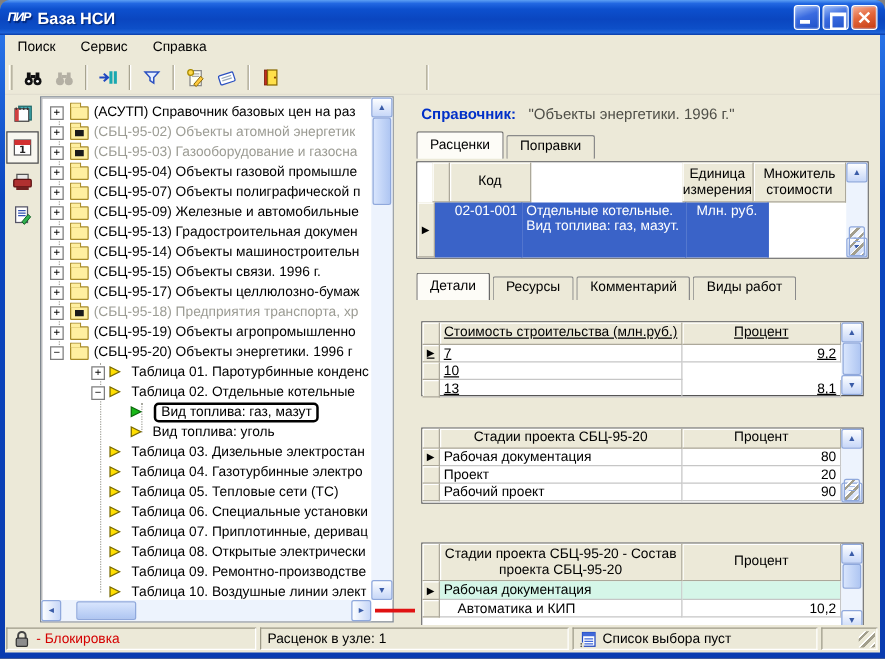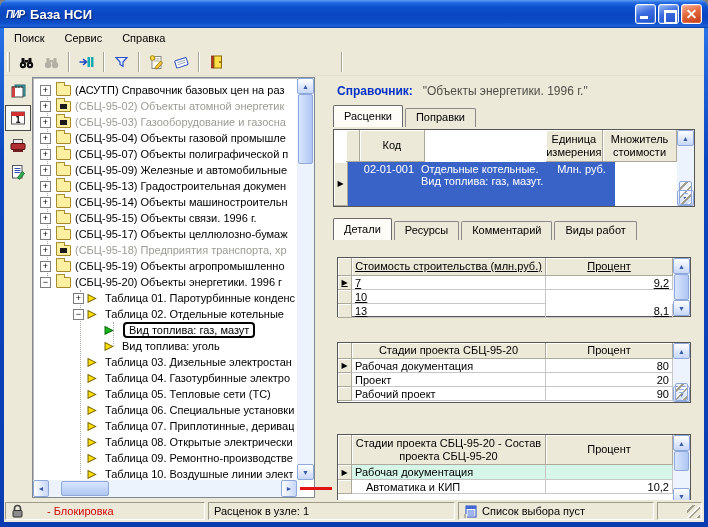--- a/index.html
+++ b/index.html
@@ -88,21 +88,21 @@
   .dt{width:354px;}
   .dtA{left:337px;top:257px;height:60px;text-decoration:underline;}
   .dtB{left:337px;top:342px;height:61px;}
   .dtC{left:337px;top:434px;height:71px;}
   .dt .gmain{width:335px;}
   .dt .c1{width:194px;flex:none;} .dt .c2{width:127px;flex:none;}
   .dt .drow{height:14px;}
   
   .statusbar{position:absolute;left:4px;top:500px;width:700px;height:22px;background:#ECE9D8;display:flex;gap:3px;padding:2px 2px 0 1px;}
   .sp{border:1px solid;border-color:#9D9A88 #fff #fff #9D9A88;height:18px;display:flex;align-items:center;padding:0 5px;gap:5px;overflow:hidden;white-space:nowrap;}
-  .lockred{color:#D40000;margin-left:18px;}
+  .lockred{color:#D40000;}
   .gripc{position:relative;}
   .grip{position:absolute;right:1px;bottom:1px;width:13px;height:13px;
     background:repeating-linear-gradient(135deg,transparent 0 3px,#fff 3px 4px,#A29E8C 4px 6px);}
 </style>
 </head>
 <body>
 
 <div class="win">
 
   <div class="titlebar">

